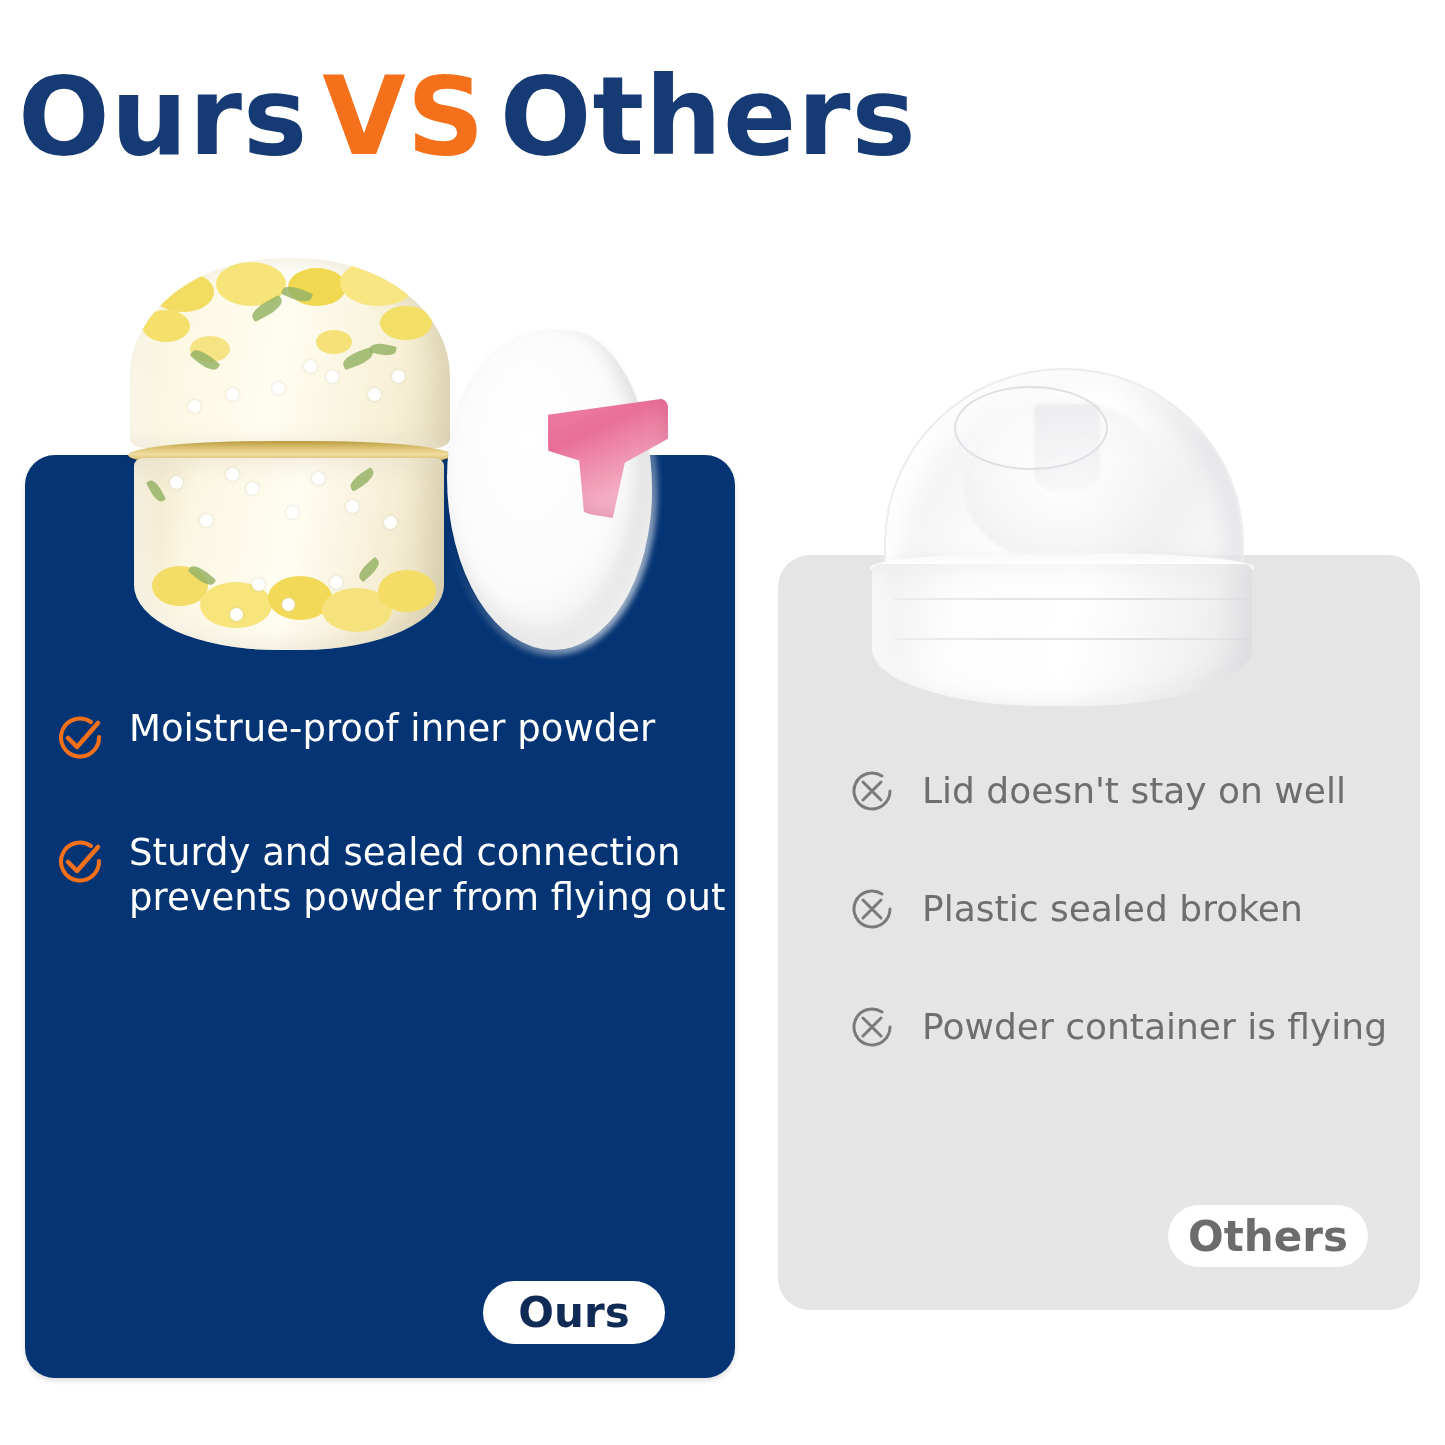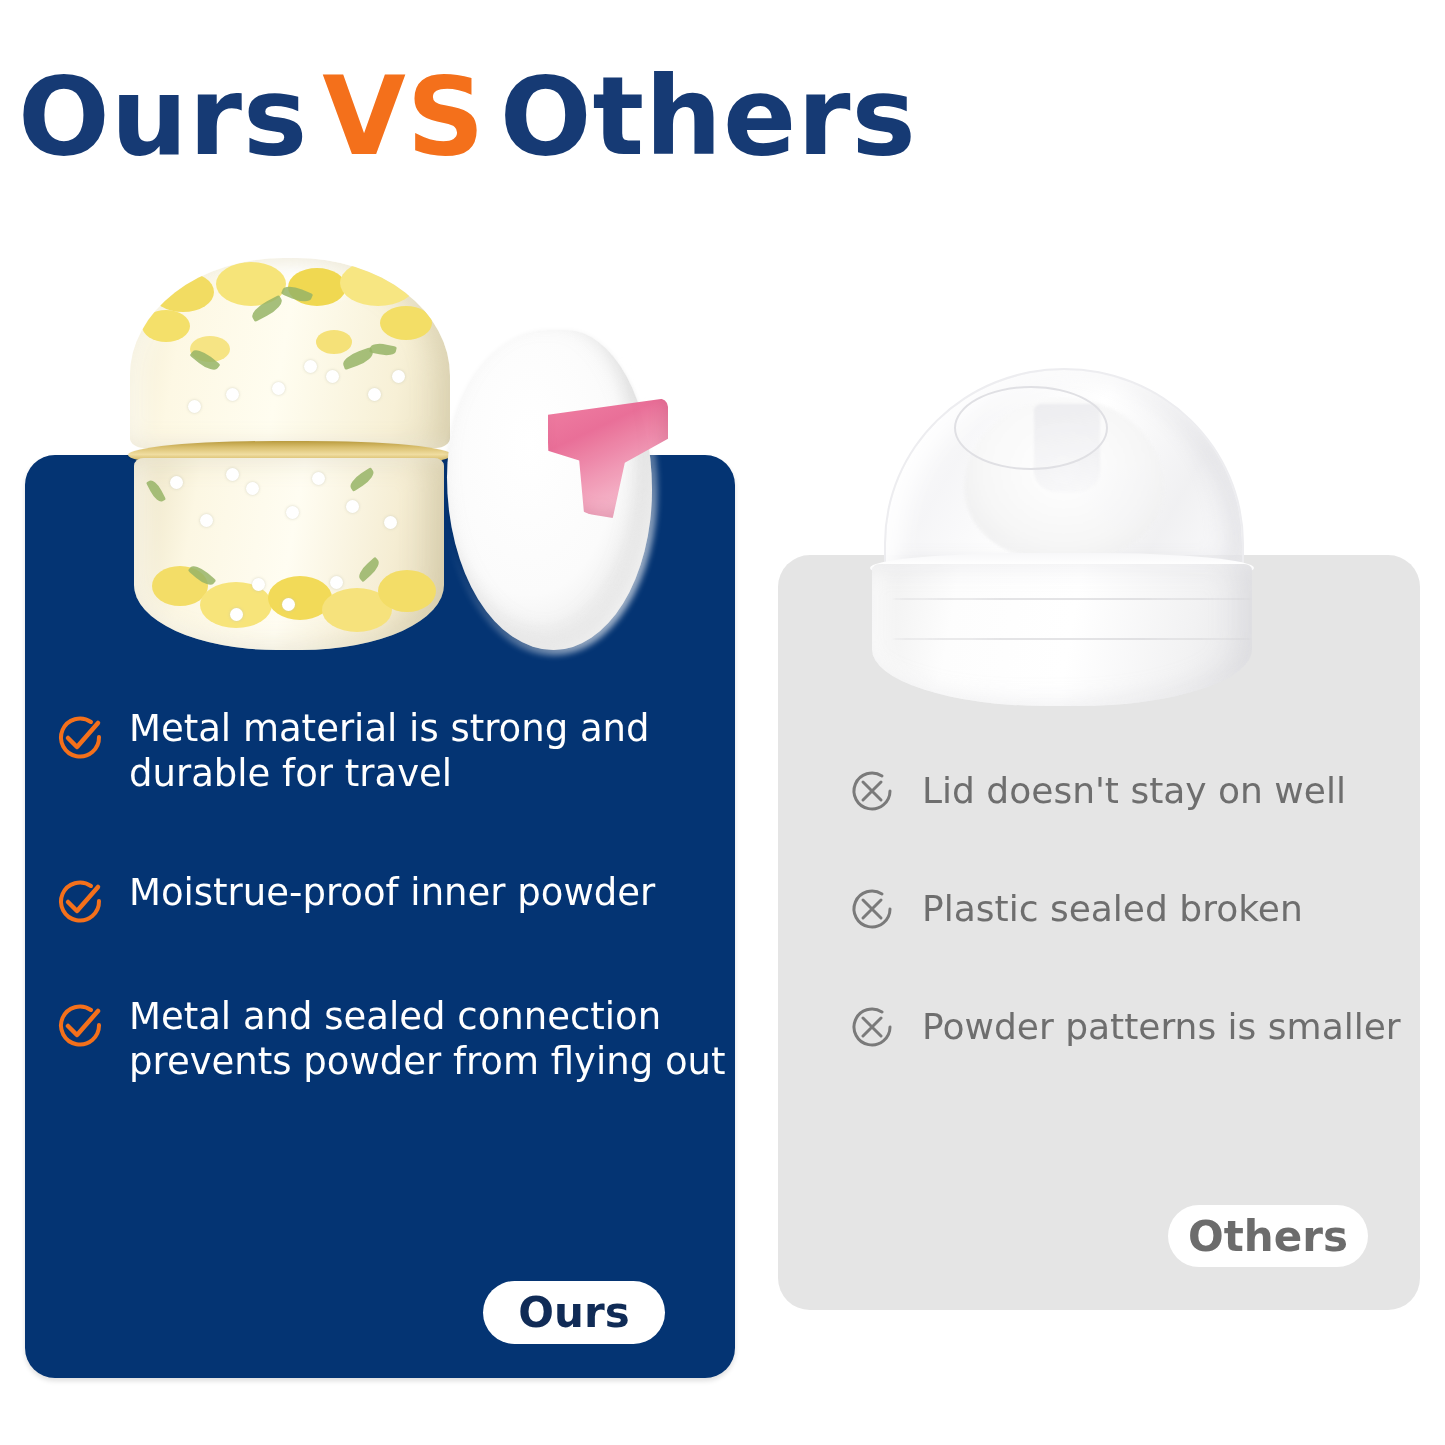--- a/index.html
+++ b/index.html
@@ -396,48 +396,39 @@
     </div>
     <div class="plastic-rim"></div>
     <div class="plastic-base">
       <div class="base-line" style="top:34px;"></div>
       <div class="base-line" style="top:74px;"></div>
     </div>
   </div>
 
   <div class="list-left">
 
-    <div class="item gap-big">
-      <span class="ico">
-        <svg viewBox="0 0 50 50" width="50" height="50">
-          <path d="M36 10 A19 19 0 1 0 44 25" fill="none" stroke="#F4701B" stroke-width="4" stroke-linecap="round"></path>
-          <path d="M13 26 L22 35 L43 11" fill="none" stroke="#F4701B" stroke-width="4.5" stroke-linecap="round" stroke-linejoin="round"></path>
-        </svg>
-      </span>
-      <span class="txt">Metal material is strong and durable for travel</span>
-    </div>
 
     <div class="item gap-mid">
       <span class="ico">
         <svg viewBox="0 0 50 50" width="50" height="50">
           <path d="M36 10 A19 19 0 1 0 44 25" fill="none" stroke="#F4701B" stroke-width="4" stroke-linecap="round"></path>
           <path d="M13 26 L22 35 L43 11" fill="none" stroke="#F4701B" stroke-width="4.5" stroke-linecap="round" stroke-linejoin="round"></path>
         </svg>
       </span>
       <span class="txt">Moistrue-proof inner powder</span>
     </div>
 
     <div class="item gap-big">
       <span class="ico">
         <svg viewBox="0 0 50 50" width="50" height="50">
           <path d="M36 10 A19 19 0 1 0 44 25" fill="none" stroke="#F4701B" stroke-width="4" stroke-linecap="round"></path>
           <path d="M13 26 L22 35 L43 11" fill="none" stroke="#F4701B" stroke-width="4.5" stroke-linecap="round" stroke-linejoin="round"></path>
         </svg>
       </span>
-      <span class="txt">Metal and sealed connection prevents powder from flying out</span>
+      <span class="txt">Sturdy and sealed connection prevents powder from flying out</span>
     </div>
 
 
   </div>
 
   <div class="list-right">
 
     <div class="item-r">
       <span class="ico">
         <svg viewBox="0 0 48 48" width="48" height="48">
@@ -458,21 +449,21 @@
       <span class="txt">Plastic sealed broken</span>
     </div>
 
     <div class="item-r">
       <span class="ico">
         <svg viewBox="0 0 48 48" width="48" height="48">
           <path d="M34 9 A18 18 0 1 0 42 24" fill="none" stroke="#7A7A7A" stroke-width="3" stroke-linecap="round"></path>
           <path d="M15 15 L33 33 M33 15 L15 33" fill="none" stroke="#7A7A7A" stroke-width="3" stroke-linecap="round"></path>
         </svg>
       </span>
-      <span class="txt">Powder patterns is smaller</span>
+      <span class="txt">Powder container is flying</span>
     </div>
 
   </div>
 
   <div class="badge badge-ours">Ours</div>
   <div class="badge badge-others">Others</div>
 
 </div>
 
 </body></html>

